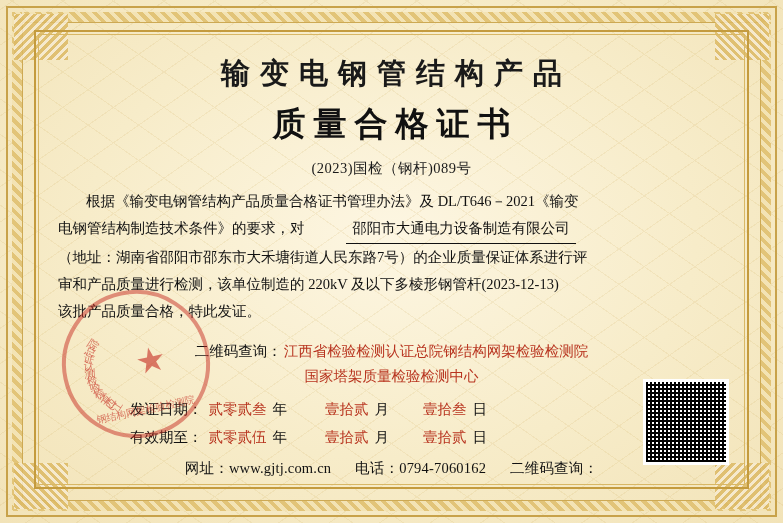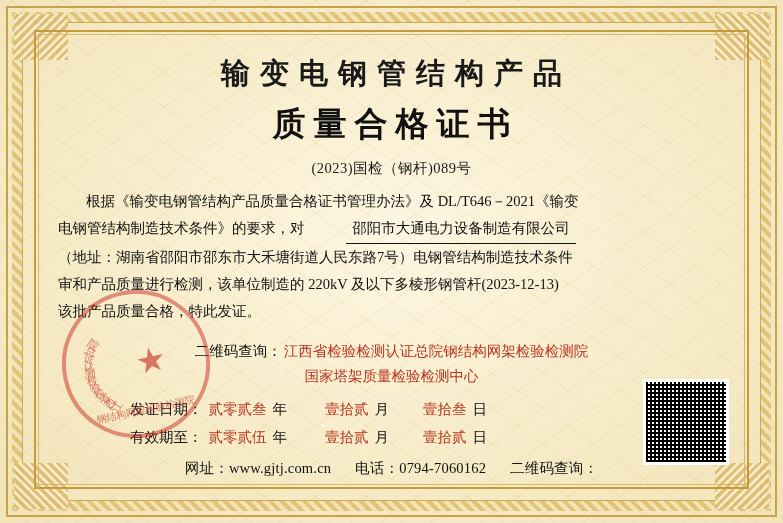--- a/index.html
+++ b/index.html
@@ -212,21 +212,21 @@
 
     <div class="body-text">
       <p class="indent">
         <span>根据《输变电钢管结构产品质量合格证书管理办法》及 DL/T646－2021《输变</span>
       </p>
       <p>
         <span>电钢管结构制造技术条件》的要求，对</span>
         <span class="company">邵阳市大通电力设备制造有限公司</span>
       </p>
       <p>
-        <span>（地址：湖南省邵阳市邵东市大禾塘街道人民东路7号）电钢管结构制造技术条件</span>
+        <span>（地址：湖南省邵阳市邵东市大禾塘街道人民东路7号）的企业质量保证体系进行评</span>
       </p>
       <p>
         <span>审和产品质量进行检测，该单位制造的 220kV 及以下多棱形钢管杆(2023-12-13)</span>
       </p>
       <p>
         <span>该批产品质量合格，特此发证。</span>
       </p>
     </div>
 
     <div class="orgblock">

